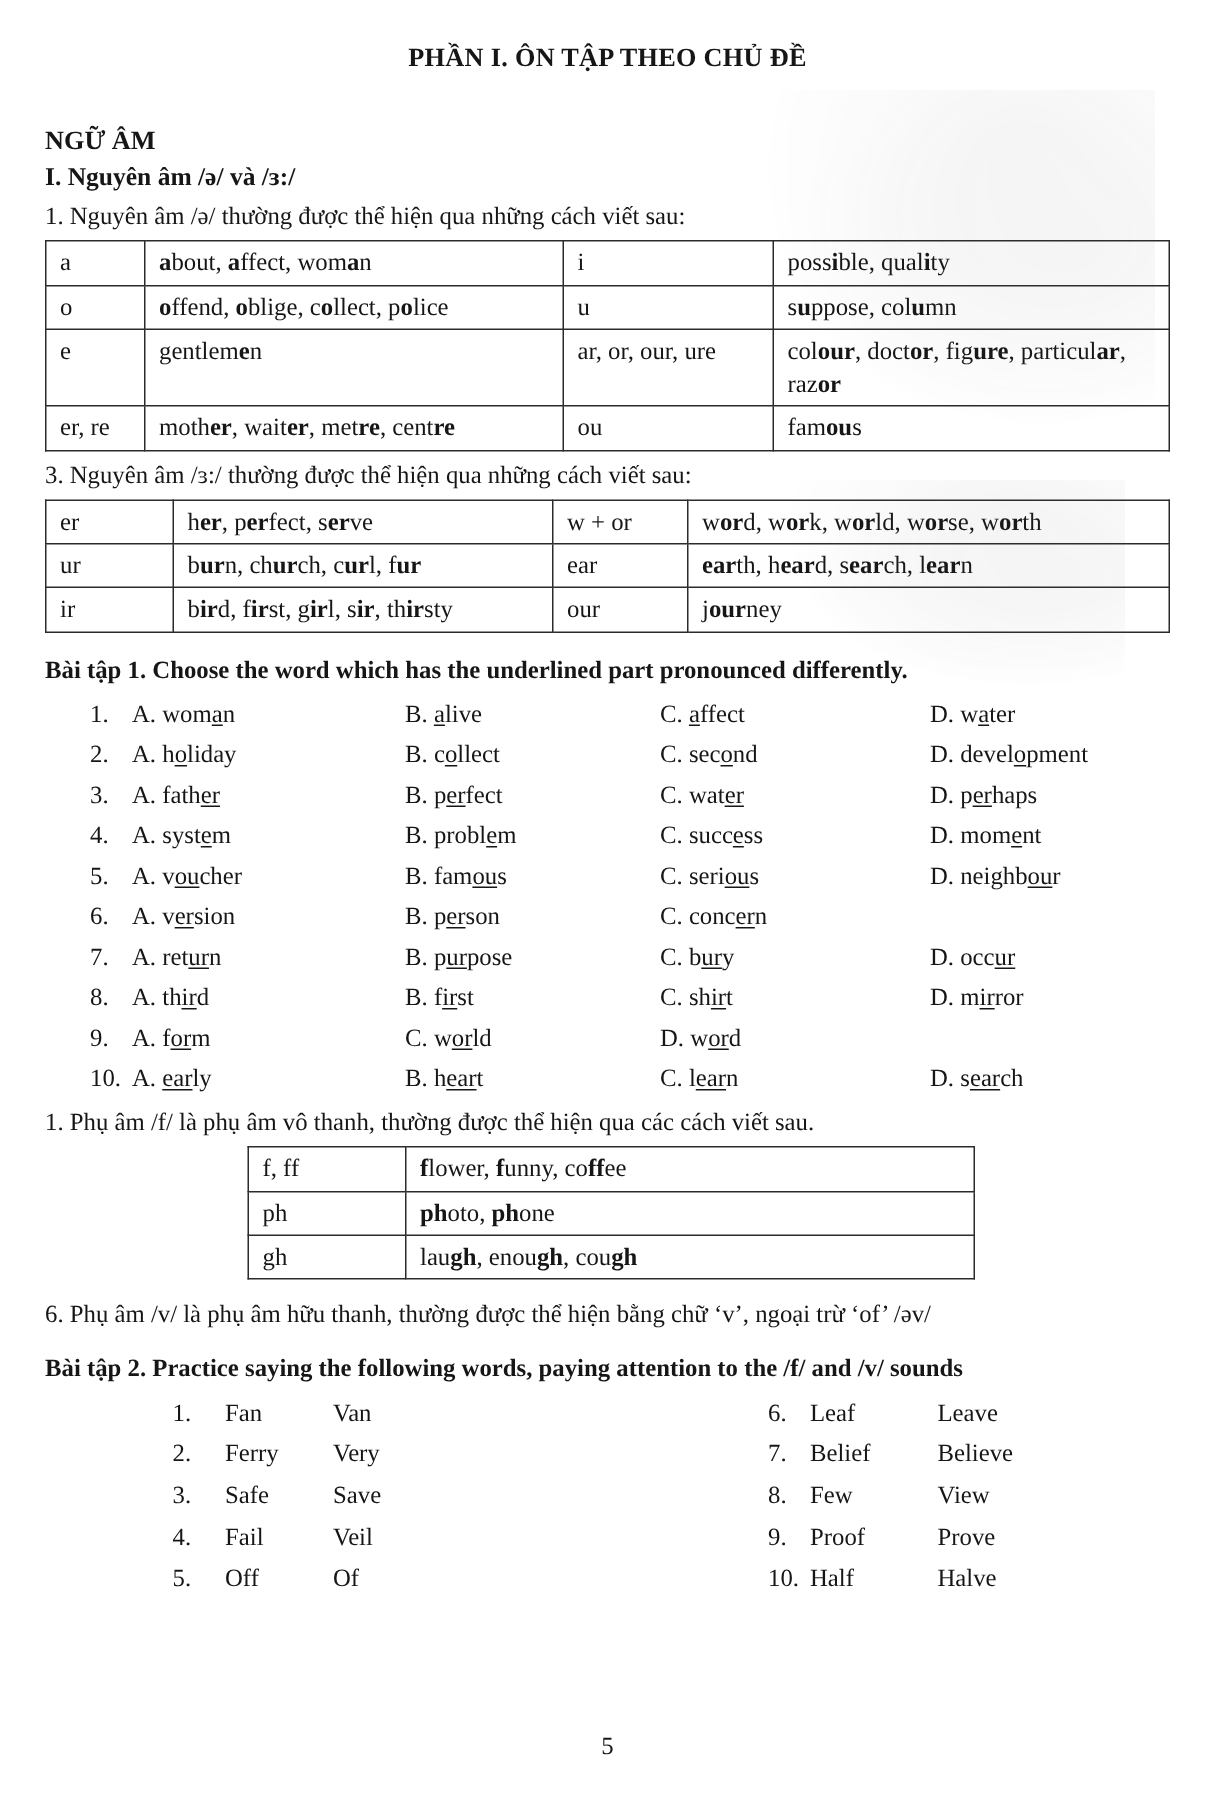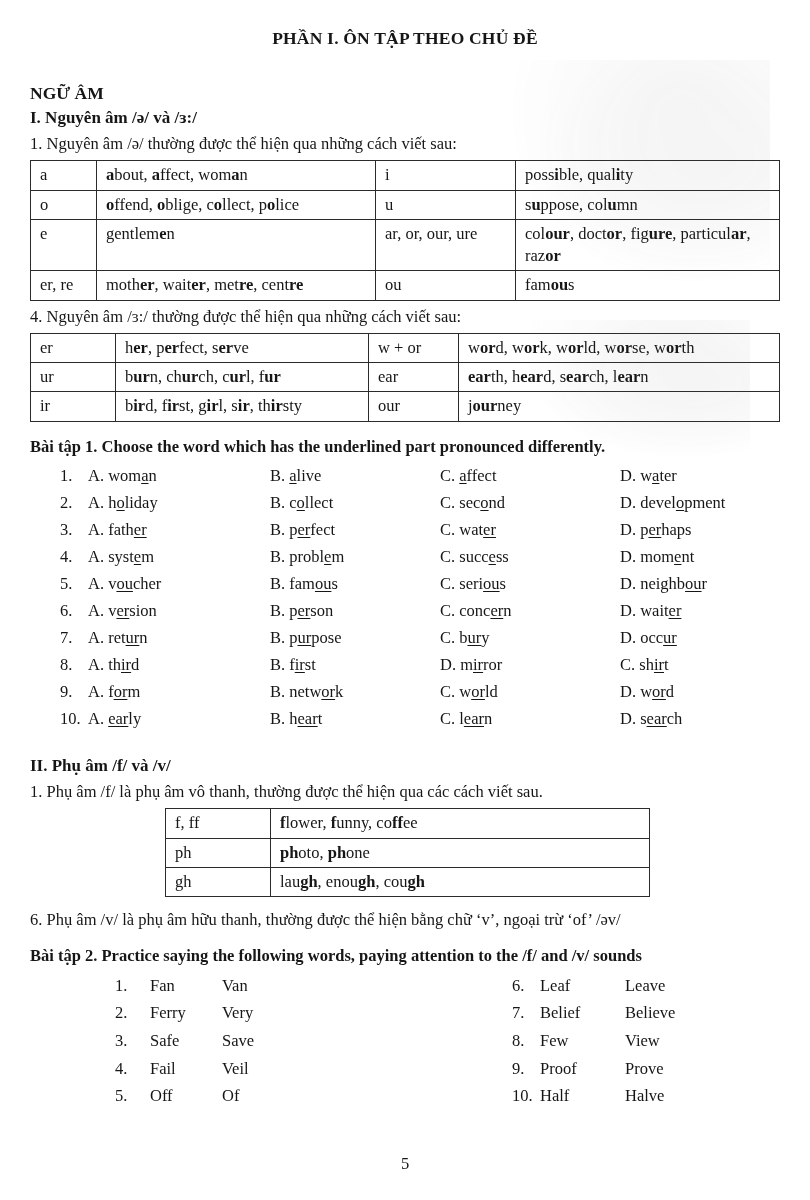--- a/index.html
+++ b/index.html
@@ -89,21 +89,21 @@
 
         <tr>
           <td>er, re</td>
           <td>moth<b>er</b>, wait<b>er</b>, met<b>re</b>, cent<b>re</b></td>
           <td>ou</td>
           <td>fam<b>ou</b>s</td>
         </tr>
       </tbody>
   </table>
 
-  <p class="intro">4. Nguyên âm /ɜ:/ thường được thể hiện qua những cách viết sau:</p>
+  <p class="intro">3. Nguyên âm /ɜ:/ thường được thể hiện qua những cách viết sau:</p>
 
   <table class="tbl tbl2">
     <colgroup>
         <col class="w85">
         <col class="w253">
         <col class="w90">
         <col>
       </colgroup>
     <tbody>
 
@@ -172,57 +172,54 @@
         <span>B. fam<u>ou</u>s</span>
         <span>C. seri<u>ou</u>s</span>
         <span>D. neighb<u>ou</u>r</span>
       </div>
 
       <div class="ex1-row">
         <span>6.</span>
         <span>A. v<u>er</u>sion</span>
         <span>B. p<u>er</u>son</span>
         <span>C. conc<u>er</u>n</span>
-        <span>D. wait<u>er</u></span>
       </div>
 
       <div class="ex1-row">
         <span>7.</span>
         <span>A. ret<u>ur</u>n</span>
         <span>B. p<u>ur</u>pose</span>
         <span>C. b<u>ur</u>y</span>
         <span>D. occ<u>ur</u></span>
       </div>
 
       <div class="ex1-row">
         <span>8.</span>
         <span>A. th<u>ir</u>d</span>
         <span>B. f<u>ir</u>st</span>
+        <span>C. sh<u>ir</u>t</span>
         <span>D. m<u>ir</u>ror</span>
-        <span>C. sh<u>ir</u>t</span>
       </div>
 
       <div class="ex1-row">
         <span>9.</span>
         <span>A. f<u>or</u>m</span>
-        <span>B. netw<u>or</u>k</span>
         <span>C. w<u>or</u>ld</span>
         <span>D. w<u>or</u>d</span>
       </div>
 
       <div class="ex1-row">
         <span>10.</span>
         <span>A. <u>ear</u>ly</span>
         <span>B. h<u>ear</u>t</span>
         <span>C. l<u>ear</u>n</span>
         <span>D. s<u>ear</u>ch</span>
       </div>
     </div>
 
-  <div class="sec-h sec2">II. Phụ âm /f/ và /v/</div>
   <p class="intro">1. Phụ âm /f/ là phụ âm vô thanh, thường được thể hiện qua các cách viết sau.</p>
 
   <table class="tbl tbl3">
     <colgroup>
         <col class="w105">
         <col>
       </colgroup>
     <tbody>
 
         <tr>

